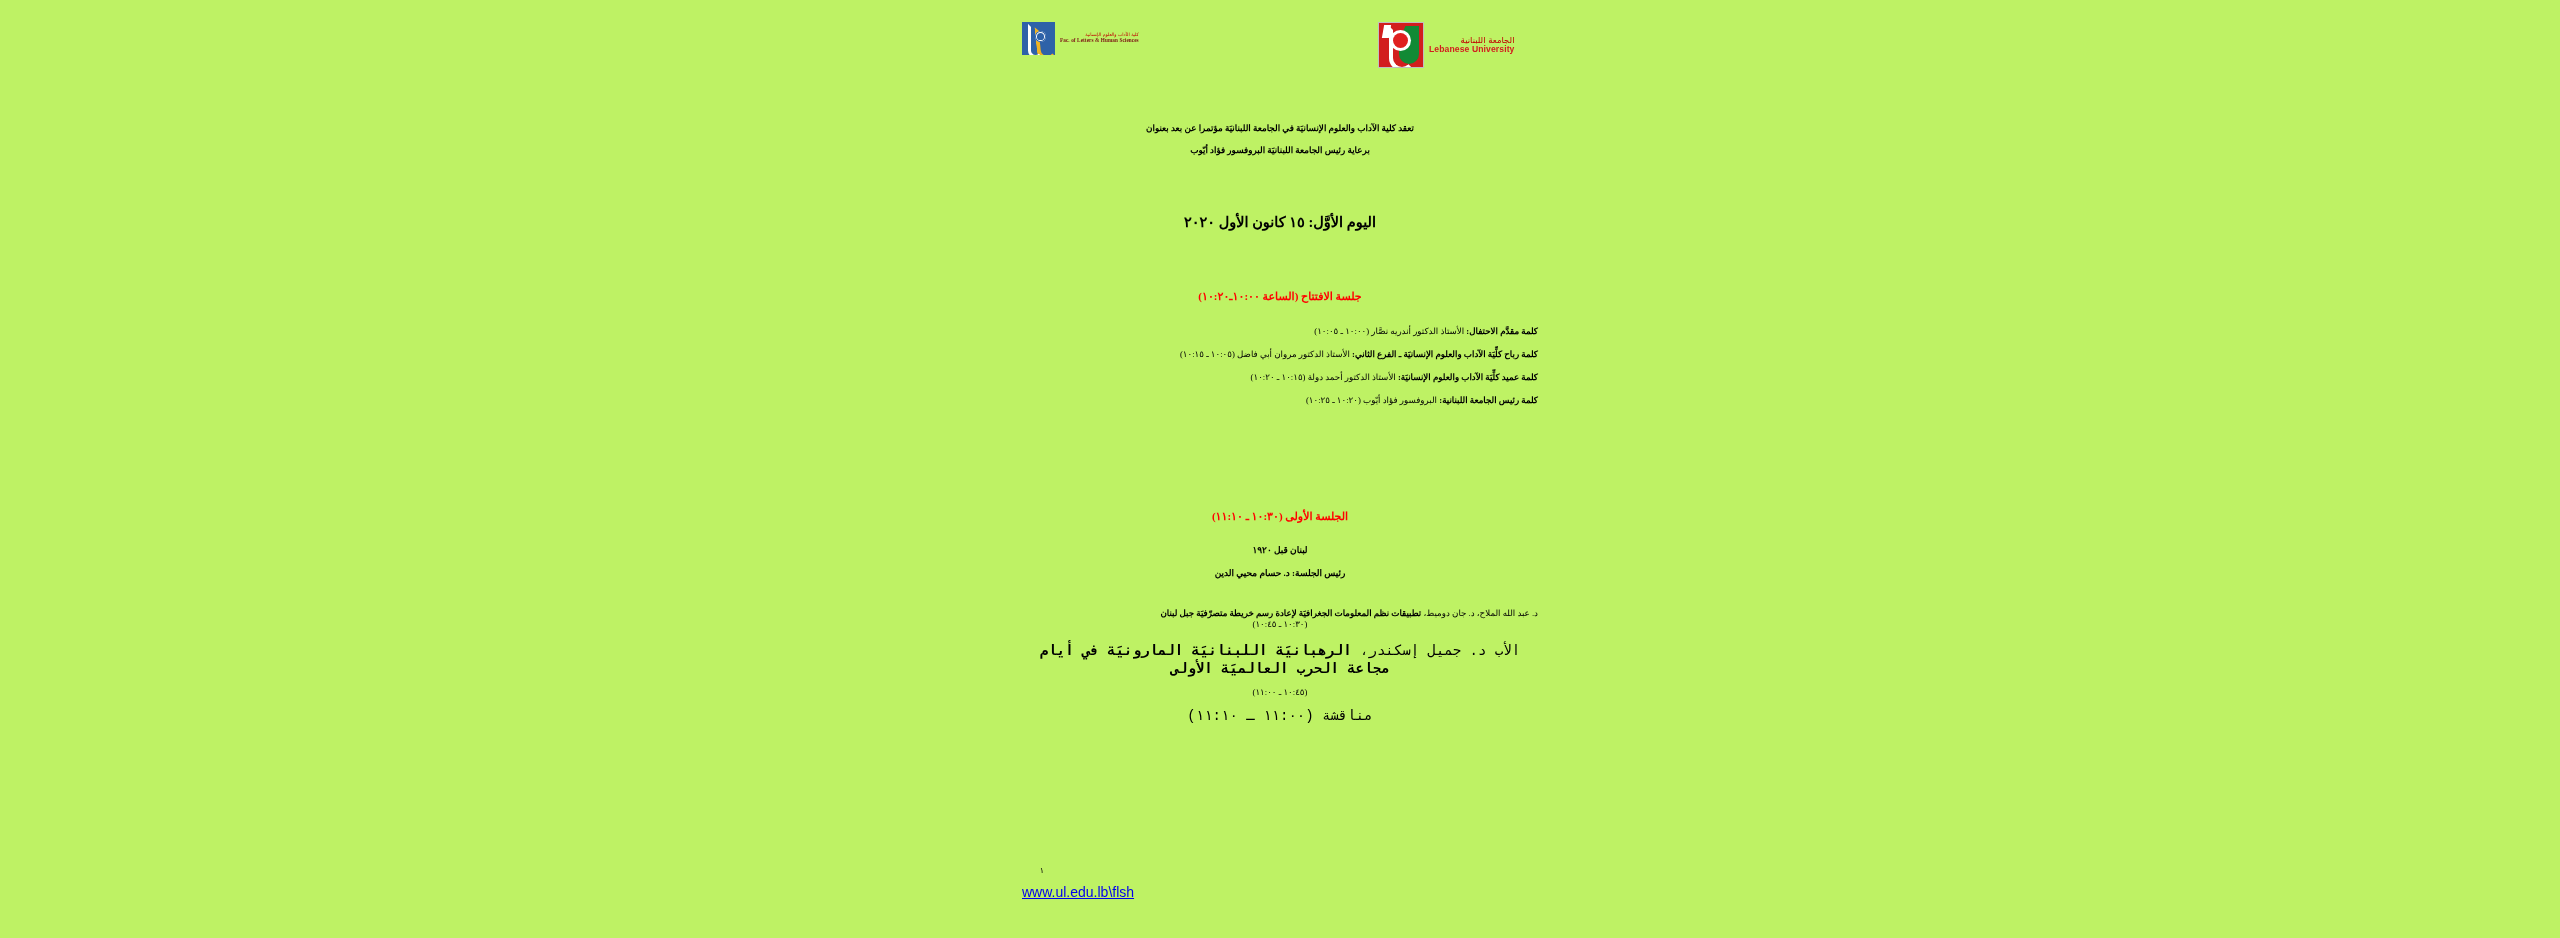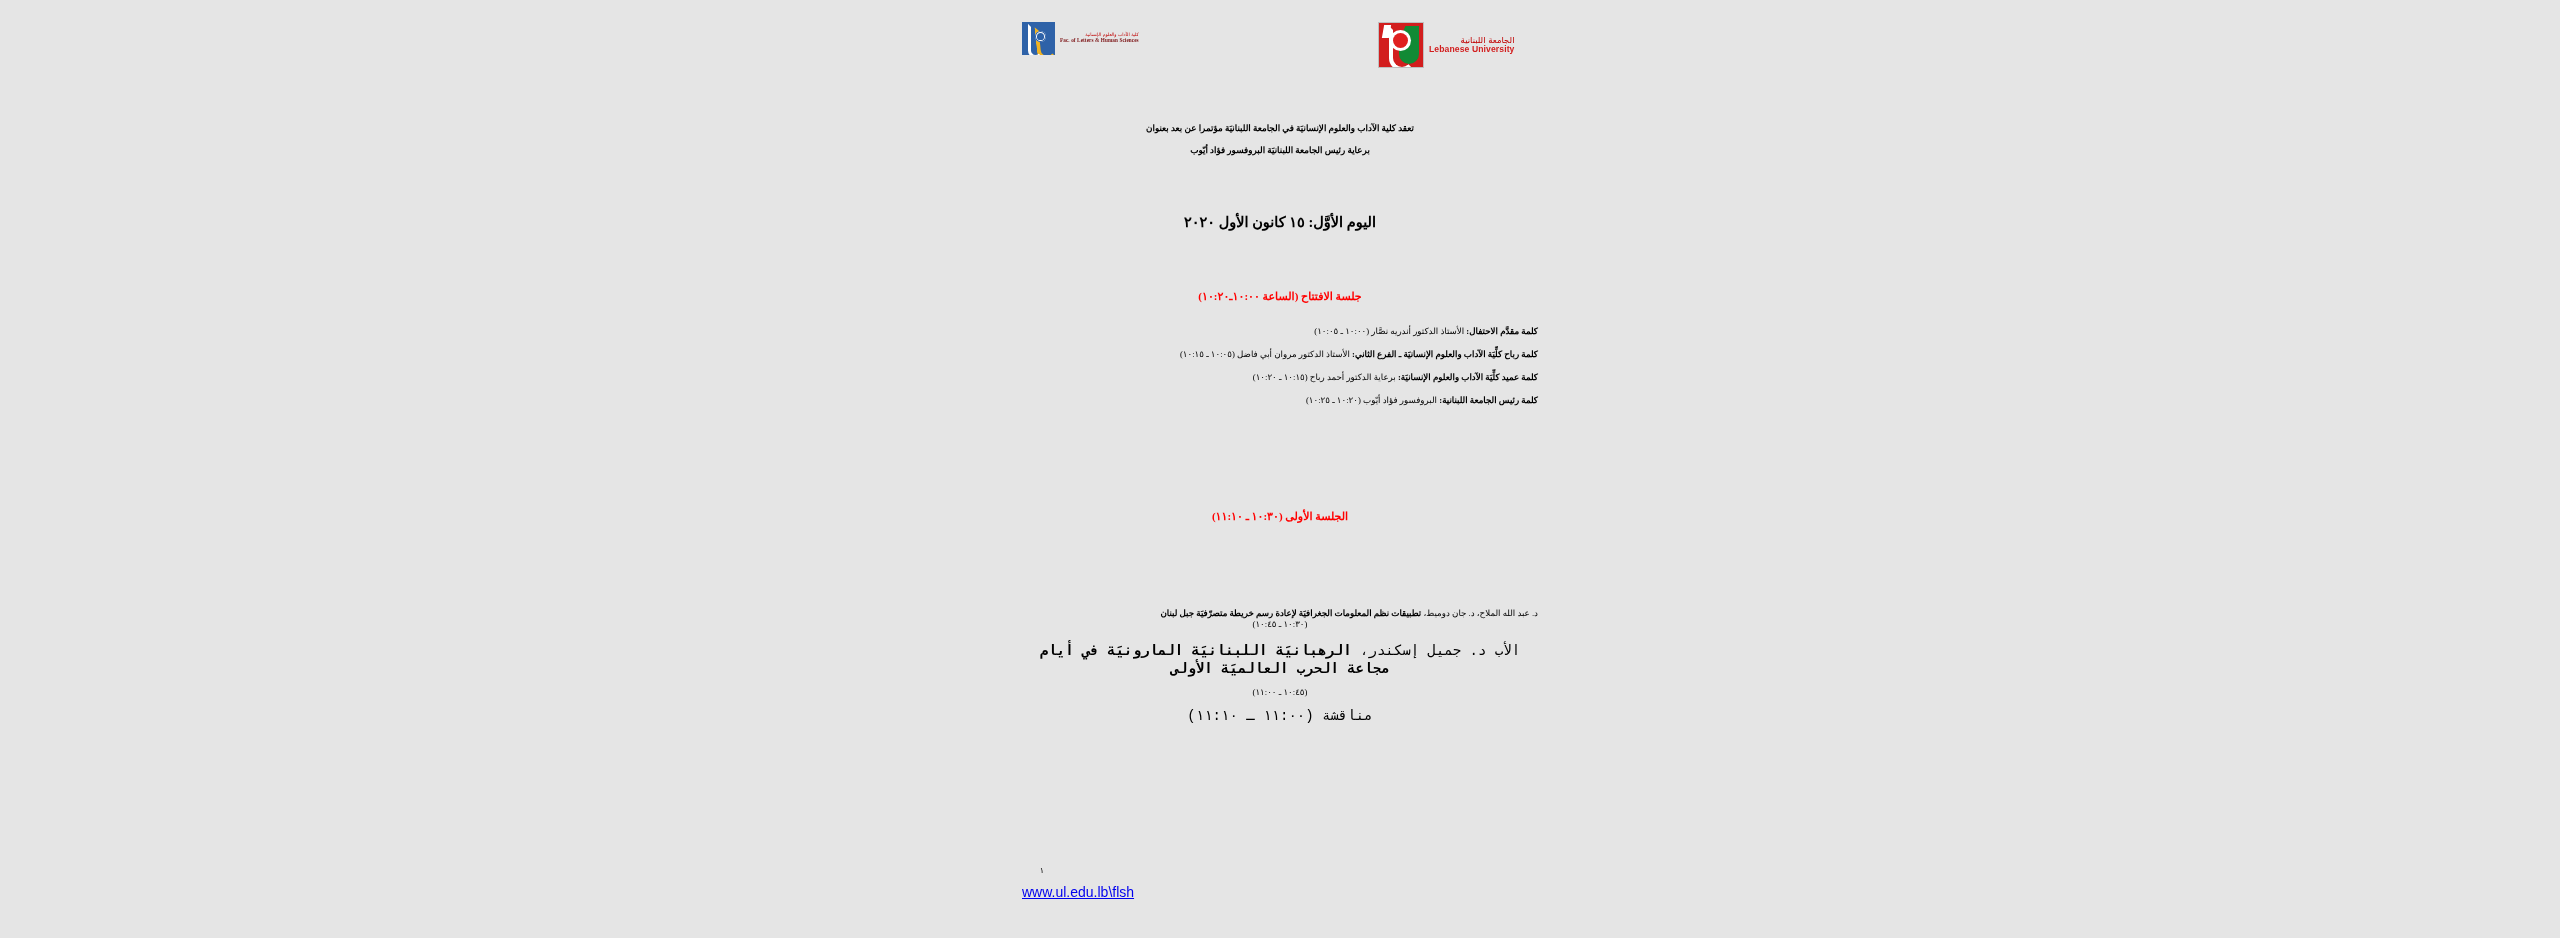--- a/index.html
+++ b/index.html
@@ -13,21 +13,21 @@
     height: 938px;
     overflow: hidden;
     font-family: "Liberation Serif", "DejaVu Serif", serif;
     color: #000000;
   }
 
   .page {
     position: relative;
     width: 2560px;
     height: 938px;
-    background: #e5e5e5;
+    background: #bef264;
   }
 
   
   .doc-body {
     position: absolute;
     left: 1022px;
     top: 0;
     width: 516px;
     height: 938px;
   }
@@ -328,30 +328,34 @@
     <div class="block" style="top:291px;">
       <div class="session-head">جلسة الافتتاح (الساعة ١٠:٠٠ـ١٠:٢٠)</div>
     </div>
 
     <div class="block" style="top:326px; text-align:right;">
 
       <div class="entry"><b>كلمة مقدَّم الاحتفال</b><b>:</b><span> الأستاذ الدكتور أندريه نصَّار </span><span class="time">(١٠:٠٠ ـ ١٠:٠٥)</span></div>
 
       <div class="entry" style="margin-top:12px;"><b>كلمة رباح كلِّيَة الآداب والعلوم الإنسانيَة ـ الفرع الثاني</b><b>:</b><span> الأستاذ الدكتور مروان أبي فاضل </span><span class="time">(١٠:٠٥ ـ ١٠:١٥)</span></div>
 
-      <div class="entry" style="margin-top:12px;"><b>كلمة عميد كلِّيَة الآداب والعلوم الإنسانيَة</b><b>:</b><span> برعاية الدكتور أحمد رباح </span><span class="time">(١٠:١٥ ـ ١٠:٢٠)</span></div>
+      <div class="entry" style="margin-top:12px;"><b>كلمة عميد كلِّيَة الآداب والعلوم الإنسانيَة</b><b>:</b><span> الأستاذ الدكتور أحمد دولة </span><span class="time">(١٠:١٥ ـ ١٠:٢٠)</span></div>
 
       <div class="entry" style="margin-top:12px;"><b>كلمة رئيس الجامعة اللبنانية</b><b>:</b><span> البروفسور فؤاد أيّوب </span><span class="time">(١٠:٢٠ ـ ١٠:٢٥)</span></div>
 
     </div>
 
     <div class="block" style="top:511px;">
       <div class="session-head">الجلسة الأولى (١٠:٣٠ ـ ١١:١٠)</div>
     </div>
 
+    <div class="block" style="top:546px;">
+      <div class="center-bold">لبنان قبل ١٩٢٠</div>
+      <div class="center-bold" style="margin-top:14px;"><span>رئيس الجلسة:</span><span> د. حسام محيي الدين</span></div>
+    </div>
 
     <div class="block" style="top:608px; text-align:right;">
 
       <div class="entry"><span>د. عبد الله الملاح، د. جان دوميط، </span><b>تطبيقات نظم المعلومات الجغرافيَة لإعادة رسم خريطة متصرّفيَة جبل لبنان</b></div>
       <div class="entry-center-time">(١٠:٣٠ ـ ١٠:٤٥)</div>
 
       <div class="entry-right" style="margin-top:13px;"><span>الأب د. جميل إسكندر، </span><b>الرهبانيَة اللبنانيَة المارونيَة في أيام مجاعة الحرب العالميَة الأولى</b></div>
       <div class="entry-center-time" style="margin-top:8px;">(١٠:٤٥ ـ ١١:٠٠)</div>
 
       <div class="entry-right" style="margin-top:10px;">مناقشة (١١:٠٠ ـ ١١:١٠)</div>

